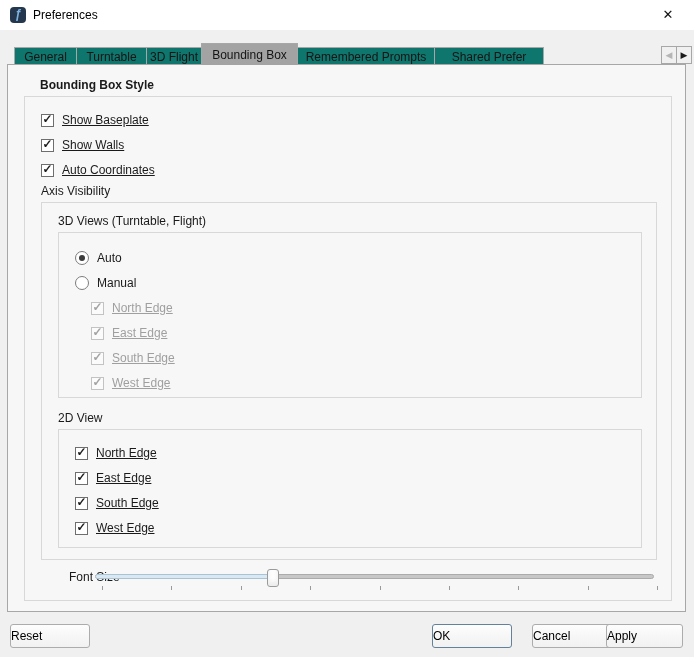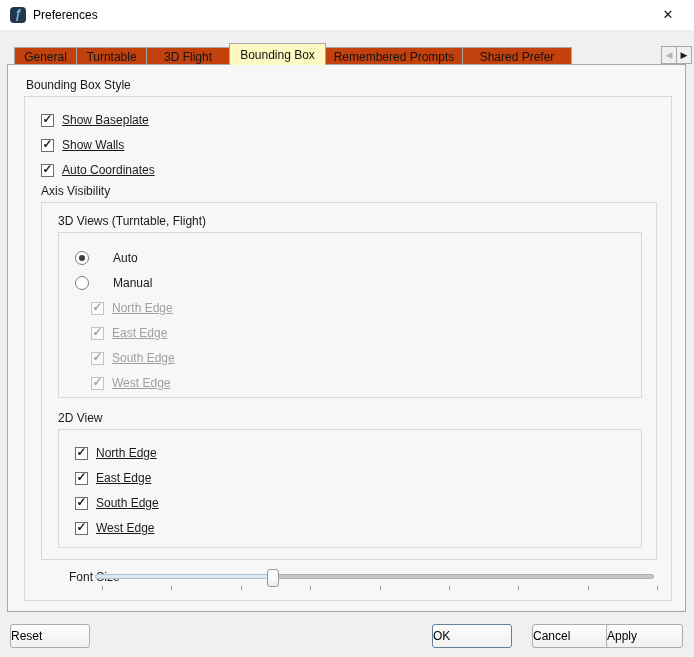--- a/index.html
+++ b/index.html
@@ -10,23 +10,23 @@
   
   .titlebar { position:absolute; left:0; top:0; width:694px; height:30px; background:#ffffff; }
   .app-icon { position:absolute; left:10px; top:7px; width:16px; height:16px; background:#24374d; border-radius:4px;
               color:#7db3e0; font-style:italic; font-weight:bold; font-size:12px; text-align:center; line-height:15px; }
   .win-title { position:absolute; left:33px; top:8px; font-size:12px; color:#000; }
   .close-btn { position:absolute; right:6px; top:0; width:40px; height:30px; text-align:center; line-height:30px;
                font-size:13px; color:#111; cursor:pointer; }
 
   
   .tabstrip { position:absolute; left:14px; top:42px; right:0; height:23px; display:flex; align-items:flex-end; overflow:hidden; }
-  .tab { height:18px; background:#c2410c; border:1px solid #a7a7a7; border-bottom:none; margin-right:-1px;
+  .tab { height:18px; background:#0f766e; border:1px solid #a7a7a7; border-bottom:none; margin-right:-1px;
          display:flex; align-items:center; justify-content:center; white-space:nowrap; overflow:hidden; color:#141414; }
-  .tab.active { height:23px; background:#fef9c3; z-index:3; margin-bottom:-1px; }
+  .tab.active { height:23px; background:#a3a3a3; z-index:3; margin-bottom:-1px; }
   .tab-scroll { position:absolute; left:661px; top:46px; height:18px; display:flex; z-index:4; }
   .tab-scroll .sbtn { width:16px; height:18px; background:#f0f0f0; border:1px solid #a7a7a7; margin-right:-1px;
                       display:flex; align-items:center; justify-content:center; font-size:9px; }
   .tab-scroll .sbtn.disabled { color:#b5b5b5; }
   .tab-scroll .sbtn.enabled { color:#1a1a1a; }
 
   
   .page { position:absolute; left:7px; top:64px; width:679px; height:548px; background:#f7f7f7; border:1px solid #a7a7a7; }
 
   .grouplabel { position:absolute; font-size:12px; color:#1a1a1a; white-space:nowrap; }
@@ -35,21 +35,21 @@
   
   .cbrow, .radiorow { position:absolute; display:flex; align-items:center; white-space:nowrap; }
   .cbox { width:13px; height:13px; background:#fff; border:1px solid #6e6e6e; display:flex; align-items:center; justify-content:center; }
   .cbox .chk { font-size:12px; font-weight:bold; color:#1c1c1c; line-height:13px; margin-top:-2px; }
   .cblabel { margin-left:8px;text-decoration:underline; }
   .disabled .cbox { border-color:#c3c3c3; background:#fbfbfb; }
   .disabled .cbox .chk { color:#a3a3a3; }
   .disabled .cblabel { color:#9f9f9f; }
   .rcircle { width:14px; height:14px; border-radius:50%; background:#fff; border:1px solid #7c7c7c; position:relative; }
   .rcircle.sel::after { content:""; position:absolute; left:3px; top:3px; width:6px; height:6px; border-radius:50%; background:#3a3a3a; }
-  .rlabel { margin-left:24px; }
+  .rlabel { margin-left:8px; }
 
   
   .fs-label { position:absolute; left:15px; top:470px; height:20px; line-height:20px;margin-left:29px; }
   .slider { position:absolute; left:70px; top:472px; width:562px; height:22px; }
   .sl-track { position:absolute; left:0; top:5px; width:559px; height:5px; background:#c7c7c7; border:1px solid #ababab; border-radius:3px; }
   .sl-fill  { position:absolute; left:0; top:5px; width:179px; height:5px; background:#dae8f3; border:1px solid #a8c2d6; border-radius:3px 0 0 3px; }
   .sl-thumb { position:absolute; left:172px; top:0; width:12px; height:18px; background:#fdfdfd; border:1px solid #9a9a9a; border-radius:3px; box-shadow:inset 0 -4px 4px #ececec; }
   .tick { position:absolute; top:17px; width:1px; height:4px; background:#9a9a9a; }
 
   
@@ -68,41 +68,41 @@
     <div class="close-btn">✕</div>
   </div>
 
   <div class="tabstrip">
     <div class="tab" style="width:63px">
         <span>General</span>
       </div>
     <div class="tab" style="width:71px">
         <span>Turntable</span>
       </div>
-    <div class="tab" style="width:84px">
+    <div class="tab" style="width:56px">
         <span>3D Flight</span>
       </div>
     <div class="tab active" style="width:97px">
         <span>Bounding Box</span>
       </div>
     <div class="tab" style="width:138px">
         <span>Remembered Prompts</span>
       </div>
     <div class="tab" style="width:110px">
         <span>Shared Prefer</span>
       </div>
   </div>
   <div class="tab-scroll">
     <div class="sbtn disabled">◀</div>
     <div class="sbtn enabled">▶</div>
   </div>
 
   <div class="page">
 
-    <div class="grouplabel" style="left:18px; top:13px;">Bounding Box Style</div>
+    <div class="grouplabel" style="left:32px; top:13px;font-weight:bold;">Bounding Box Style</div>
 
     <div class="groupbox" style="left:16px; top:31px; width:648px; height:505px;">
 
       <div class="cbrow" style="left:16px; top:16px;">
         <span class="cbox">
             <span class="chk">✓</span>
           </span>
         <span class="cblabel">Show Baseplate</span>
       </div>
       <div class="cbrow" style="left:16px; top:41px;">

